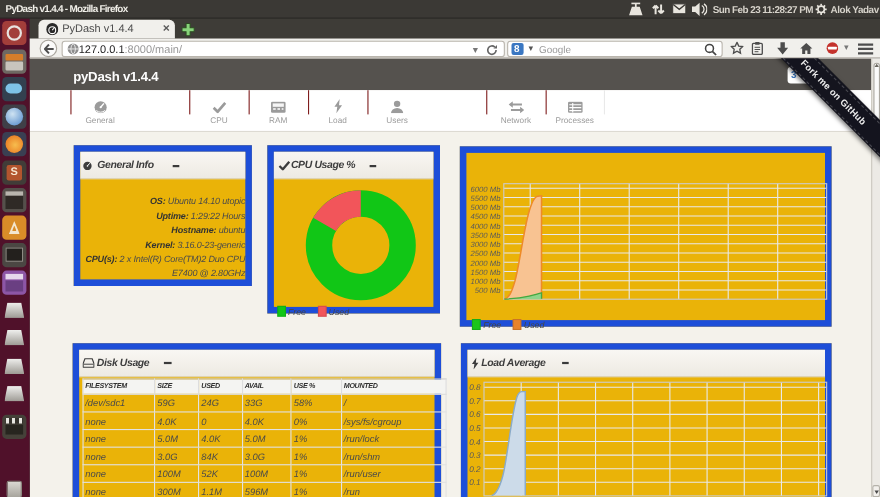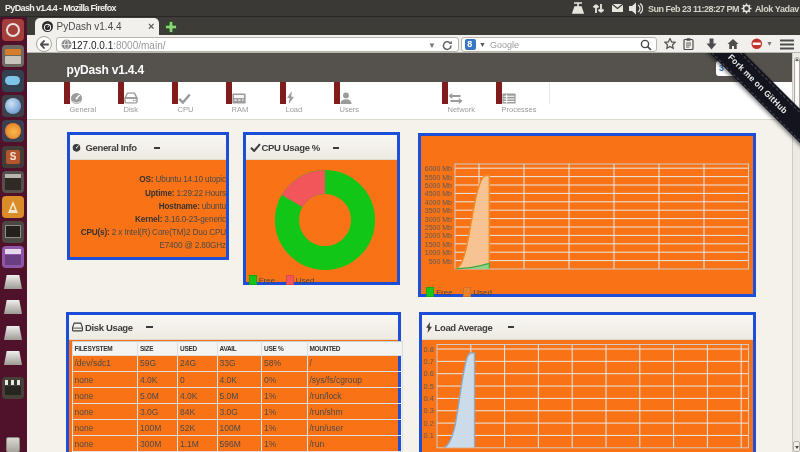--- a/index.html
+++ b/index.html
@@ -28,26 +28,26 @@
 #toolbar { left:27px; top:35px; width:773px; height:18px; background:#f1f0ec; border-bottom:1px solid #b9b5ad; }
 #urlfield { position:absolute; left:29px; top:1.5px; width:403px; height:15px; background:#fff; border:1px solid #b9b5ad; border-radius:3px; }
 #searchfield { position:absolute; left:434px; top:1.5px; width:196px; height:15px; background:#fff; border:1px solid #b9b5ad; border-radius:3px; }
 #backbtn { position:absolute; left:9px; top:0.5px; width:16px; height:16px; background:#fbfbfa; border:1px solid #a9a59d; border-radius:50%; }
 
 
 #page { left:27px; top:53px; width:765px; height:399px; background:#f4f2eb; overflow:hidden; }
 #pghead { position:absolute; left:0; top:0; width:765px; height:29px; background:#55524e; }
 #pghead .brand { position:absolute; left:39.5px; top:10px; font-size:12px; font-weight:bold; letter-spacing:-0.2px; color:#fdfdfd; }
 #pgnav { position:absolute; left:0; top:29px; width:765px; height:38px; background:#fff; border-bottom:1px solid #dddad2; }
-.navitem { position:absolute; top:0; width:54px; height:22px; border-left:6px solid #7f1d1d; text-align:left; }
+.navitem { position:absolute; top:0; width:54px; height:22px; border-left:1px solid #7f1d1d; text-align:center; }
 .navitem .lbl { position:absolute; left:0; top:23px; width:100%; font-size:7.5px; color:#9b9b9b; }
 .navitem .ni { position:absolute; left:0; top:8px; width:100%; height:14px; }
 
 
-.panel { position:absolute; background:#f97316; border:3px solid #1d4ed8; }
+.panel { position:absolute; background:#eab308; border:6px solid #1d4ed8;font-style:italic; }
 .phead { position:absolute; left:0; top:0; width:100%; height:25px; background:linear-gradient(#f9f7f3,#edeae2); border-bottom:1px solid #ddd9cf; }
 .phead .pt { position:absolute; top:7px; font-size:9.5px; font-weight:bold; letter-spacing:-0.35px; color:#3d3d3d; }
 .phead .pmin { position:absolute; top:11.4px; width:6.5px; height:2px; background:#3a3a3a; }
 .phead svg { position:absolute; top:7px; }
 
 
 .ginfo { position:absolute; left:0; top:25px; width:100%; text-align:right; font-size:8.2px; letter-spacing:-0.15px; color:#4a4a4a; }
 .ginfo div { line-height:13.2px; }
 .ginfo b { color:#333; }
 
@@ -83,29 +83,20 @@
     </div>
     <div id="pgnav">
       <div class="navitem" style="left:36.5px">
           <div class="ni"><svg width="13" height="12" viewBox="0 0 13 12">
               <circle cx="6.5" cy="6.5" r="5.5" fill="#9b9b9b"></circle>
               <path d="M6.5 6.5 L9.5 3" stroke="#fff" stroke-width="1.3"></path>
               <circle cx="6.5" cy="6.5" r="1" fill="#fff"></circle>
               <path d="M2.6 9.4 a5.5 5.5 0 0 0 7.8 0" stroke="#fff" stroke-width="0.9" fill="none"></path>
             </svg></div>
           <div class="lbl">General</div>
-        </div>
-      <div class="navitem" style="left:90.5px">
-          <div class="ni"><svg width="14" height="12" viewBox="0 0 20 17">
-              <path d="M5 1.5 h10 l3.5 7 H1.5 z" fill="none" stroke="#9b9b9b" stroke-width="2"></path>
-              <rect x="1.5" y="8.5" width="17" height="7" rx="1.5" fill="none" stroke="#9b9b9b" stroke-width="2"></rect>
-              <circle cx="13.5" cy="12" r="1" fill="#9b9b9b"></circle>
-              <circle cx="16" cy="12" r="1" fill="#9b9b9b"></circle>
-            </svg></div>
-          <div class="lbl">Disk</div>
         </div>
       <div class="navitem" style="left:144.5px">
           <div class="ni"><svg width="13" height="11" viewBox="0 0 16 13">
               <path d="M1.5 7 L6 11.5 L14.5 1.5" stroke="#9b9b9b" stroke-width="3" fill="none"></path>
             </svg></div>
           <div class="lbl">CPU</div>
         </div>
       <div class="navitem" style="left:198.5px">
           <div class="ni"><svg width="14" height="11" viewBox="0 0 18 14">
               <rect x="0.5" y="0.5" width="17" height="13" rx="1.5" fill="#9b9b9b"></rect>

